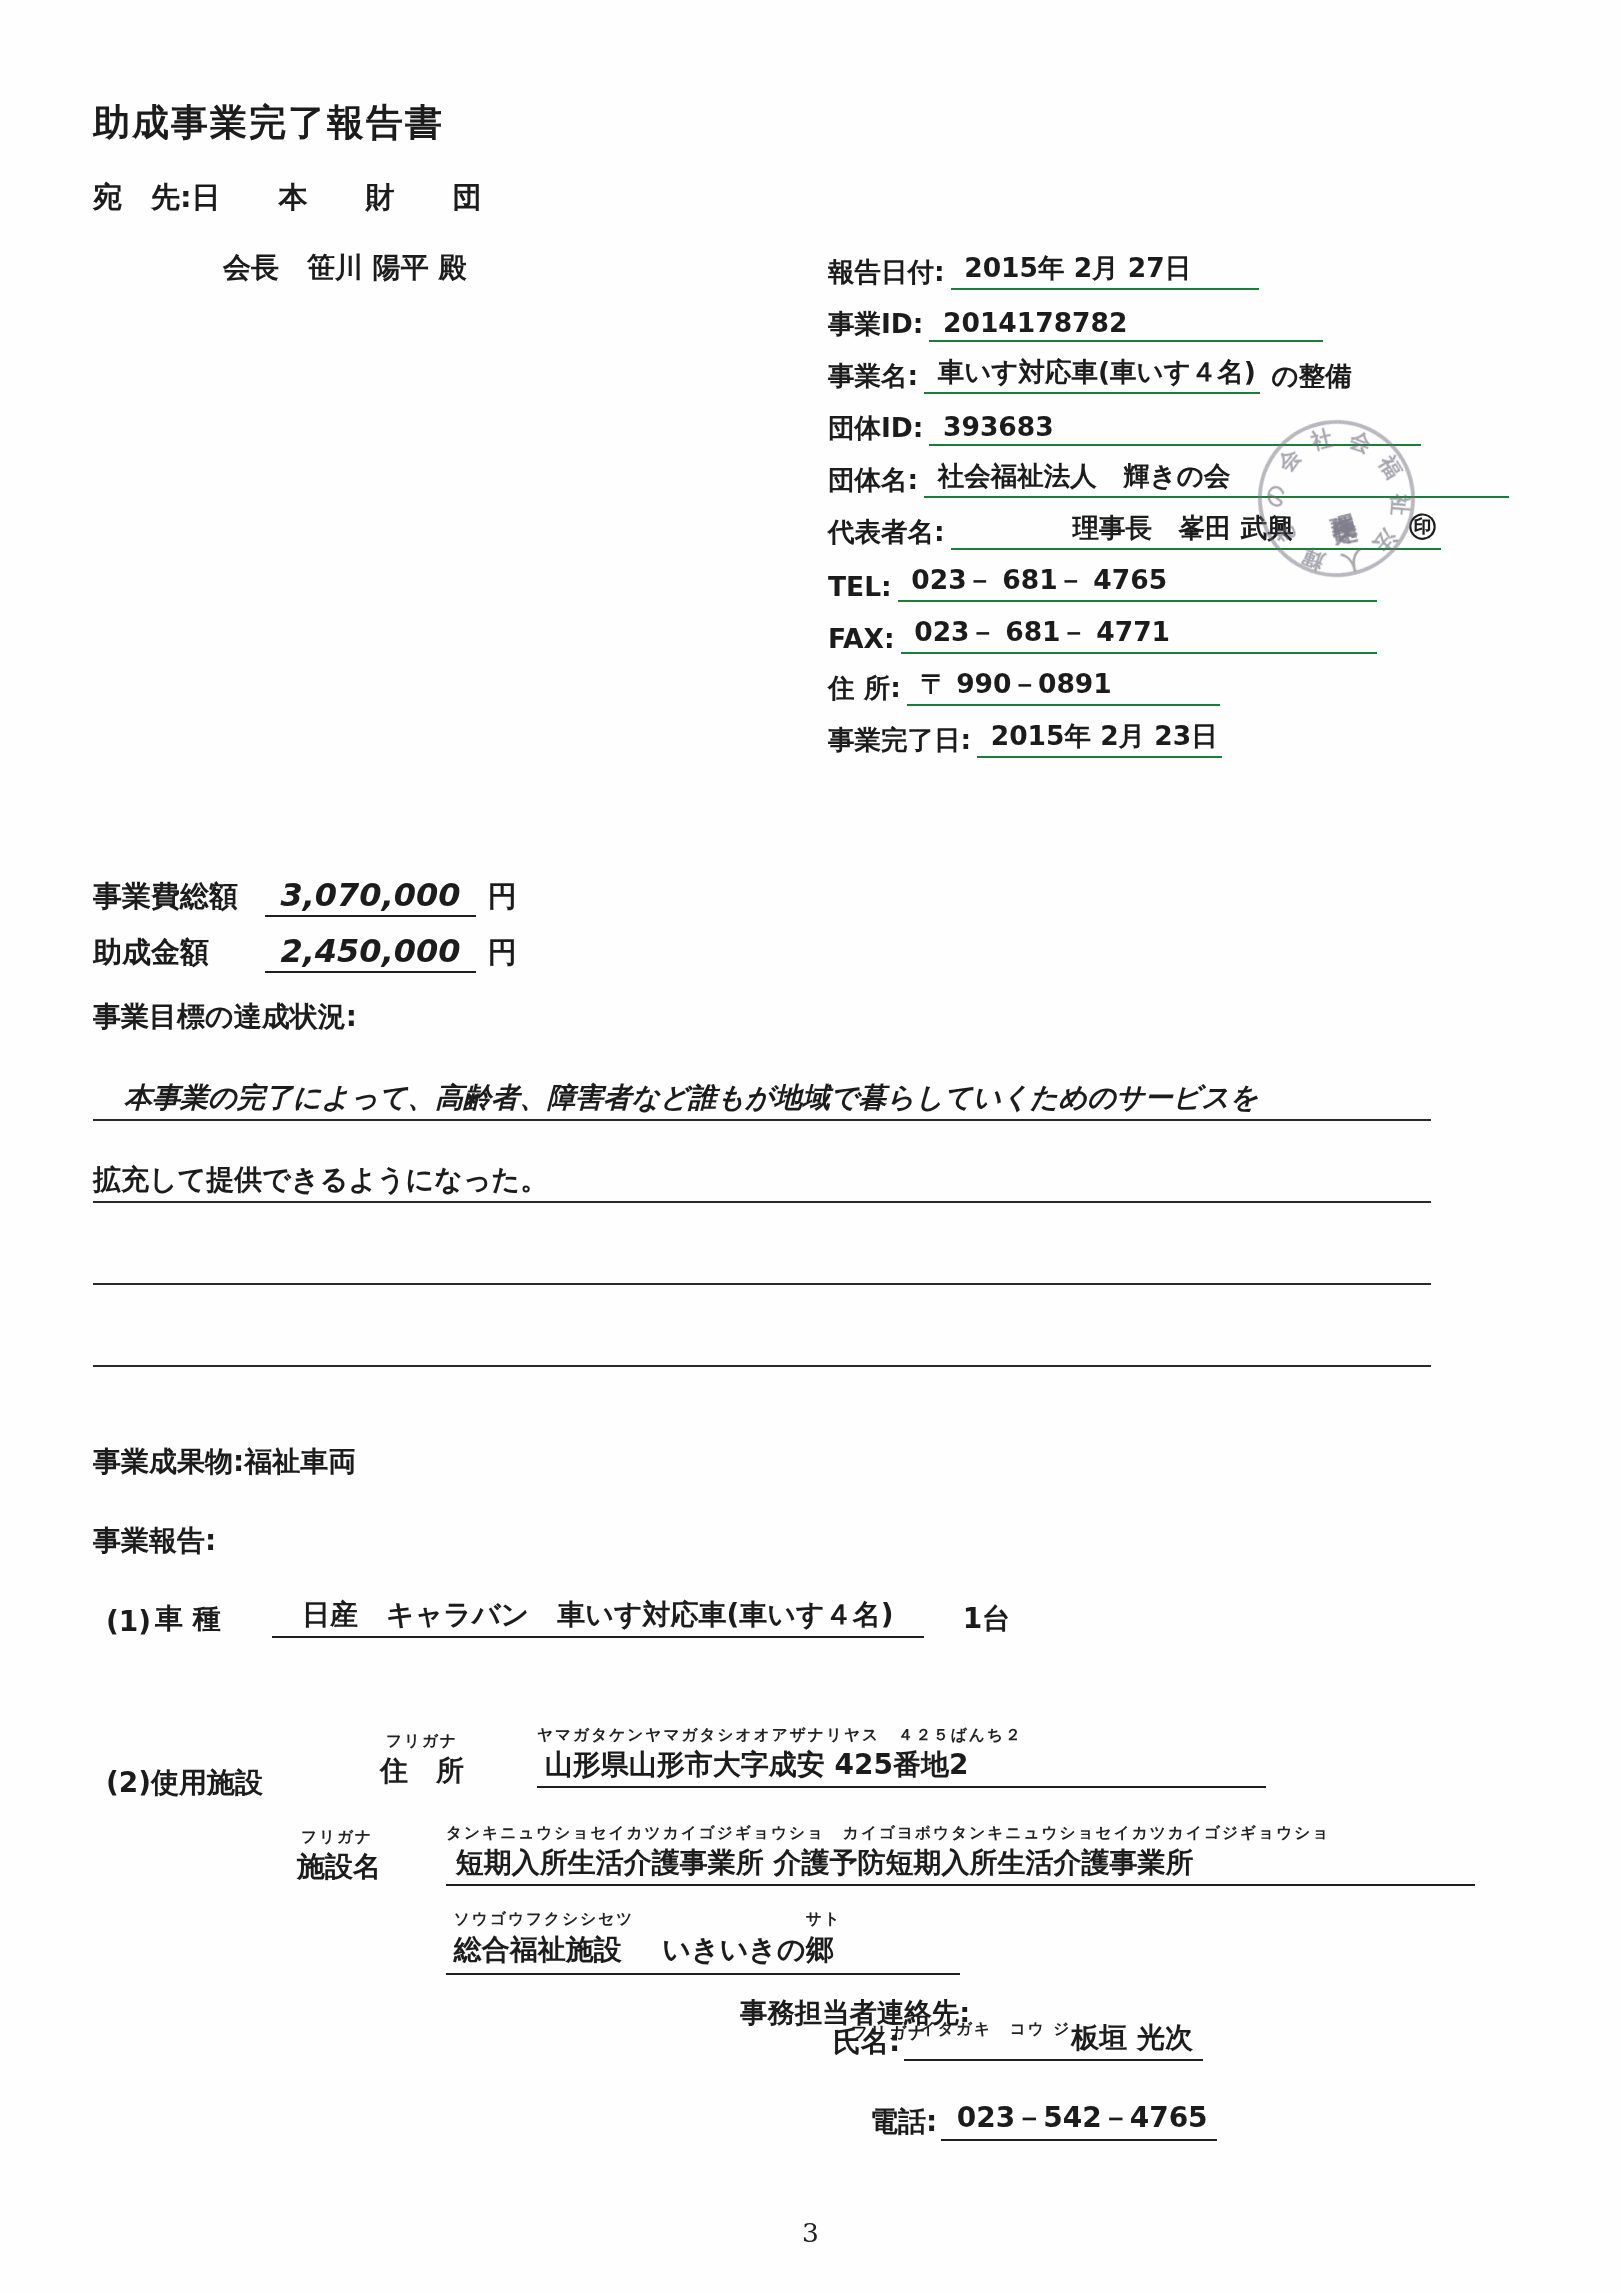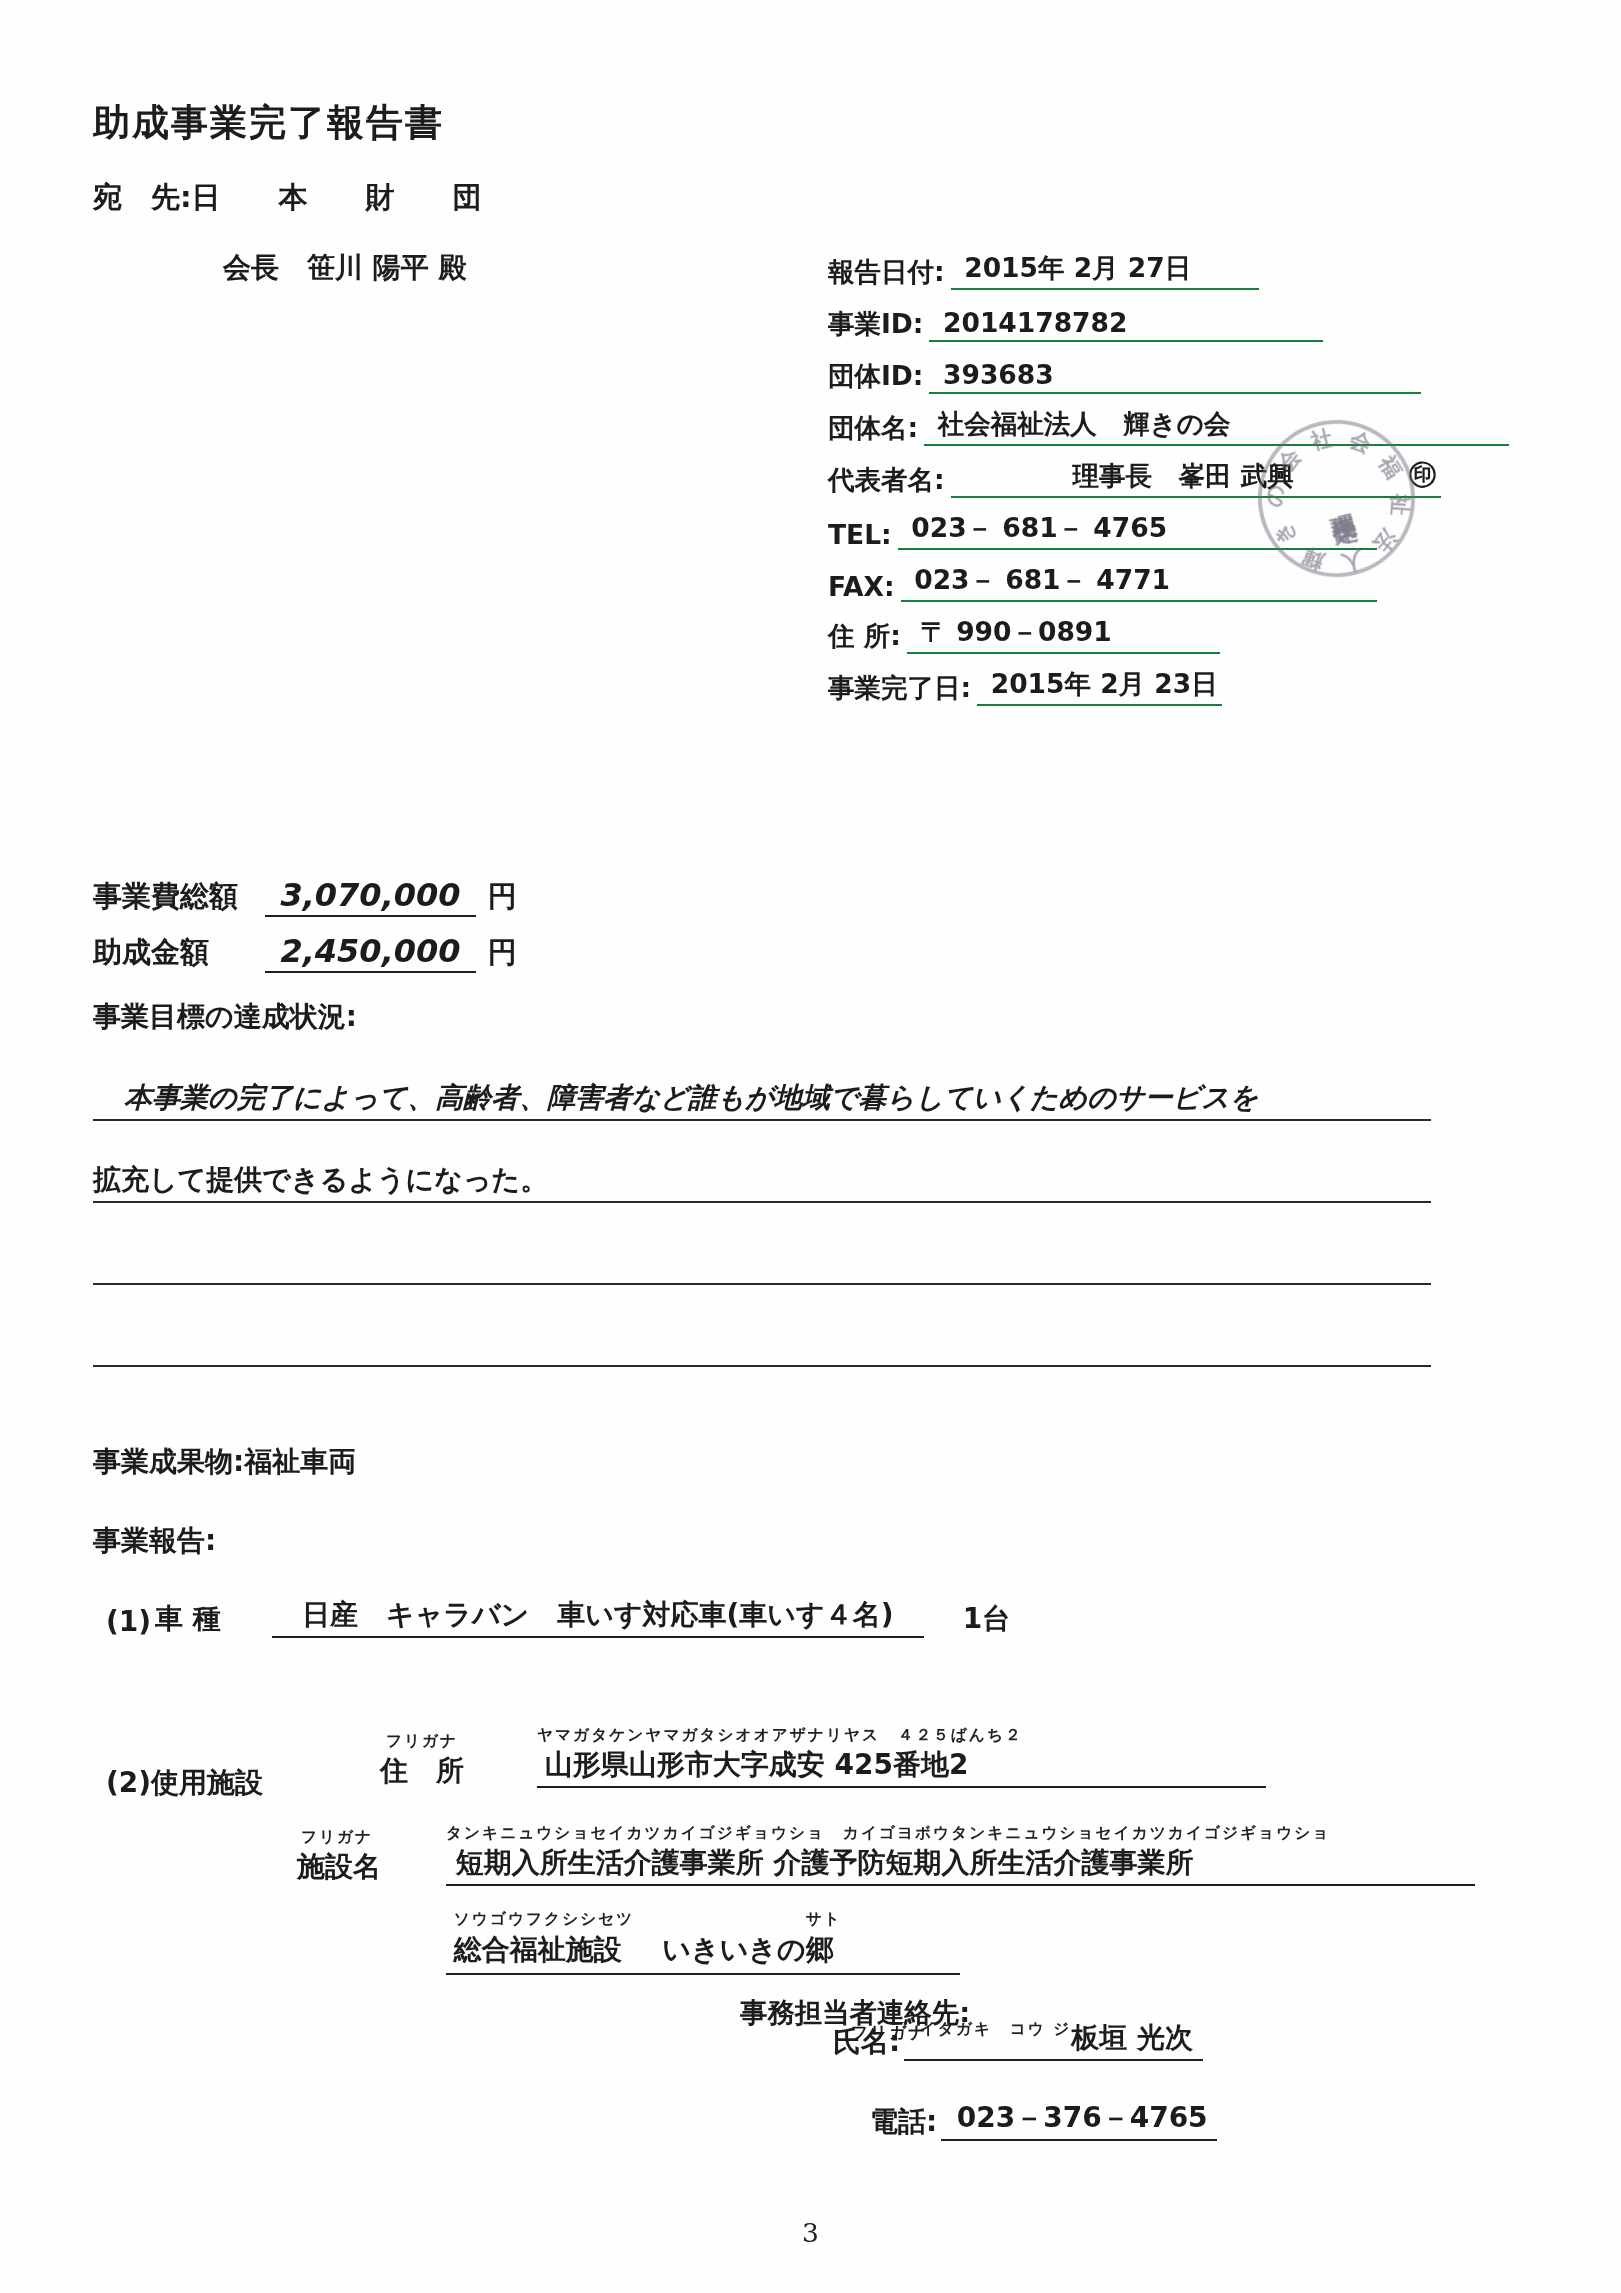--- a/index.html
+++ b/index.html
@@ -85,20 +85,21 @@
 <div class="page">
 
   <div class="title">助成事業完了報告書</div>
 
   <div class="to-line"><span>宛　先:</span><span>日　　本　　財　　団</span></div>
   <div class="chairman">会長　笹川 陽平 殿</div>
 
   <div class="info">
     <div class="irow w0"><span class="ilabel">報告日付:</span><span class="ival"><span class="vtext">2015年 2月 27日</span></span></div>
     <div class="irow w1"><span class="ilabel">事業ID:</span><span class="ival"><span class="vtext">2014178782</span></span></div>
+    <div class="irow w2"><span class="ilabel">事業名:</span><span class="ival"><span class="vtext">車いす対応車(車いす４名)</span></span><span class="isuffix">の整備</span></div>
     <div class="irow w3"><span class="ilabel">団体ID:</span><span class="ival"><span class="vtext">393683</span></span></div>
     <div class="irow w4"><span class="ilabel">団体名:</span><span class="ival"><span class="vtext">社会福祉法人　輝きの会</span></span></div>
     <div class="irow w5"><span class="ilabel">代表者名:</span><span class="ival center"><span class="vtext">理事長　峯田 武興</span><span class="inkan">㊞</span></span></div>
     <div class="irow w6"><span class="ilabel">TEL:</span><span class="ival"><span class="vtext">023－ 681－ 4765</span></span></div>
     <div class="irow w7"><span class="ilabel">FAX:</span><span class="ival"><span class="vtext">023－ 681－ 4771</span></span></div>
     <div class="irow w8"><span class="ilabel">住 所:</span><span class="ival"><span class="vtext">〒 990－0891</span></span></div>
     <div class="irow w10"><span class="ilabel">事業完了日:</span><span class="ival"><span class="vtext">2015年 2月 23日</span></span></div>
   </div>
 
   <div class="seal">
@@ -184,18 +185,18 @@
   <div class="c-furi-label">フリガナ</div>
   <div class="c-row c-name">
     <span class="c-label">氏名:</span>
     <span class="c-val c-val-grp">
       <span class="furi">イタガキ　コウ ジ</span>
       <span>板垣 光次</span>
     </span>
   </div>
   <div class="c-row c-tel">
     <span class="c-label">電話:</span>
-    <span class="c-val">023－376－4765</span>
+    <span class="c-val">023－542－4765</span>
   </div>
 
   <div class="page-num">3</div>
 </div>
 
 
 </body></html>

